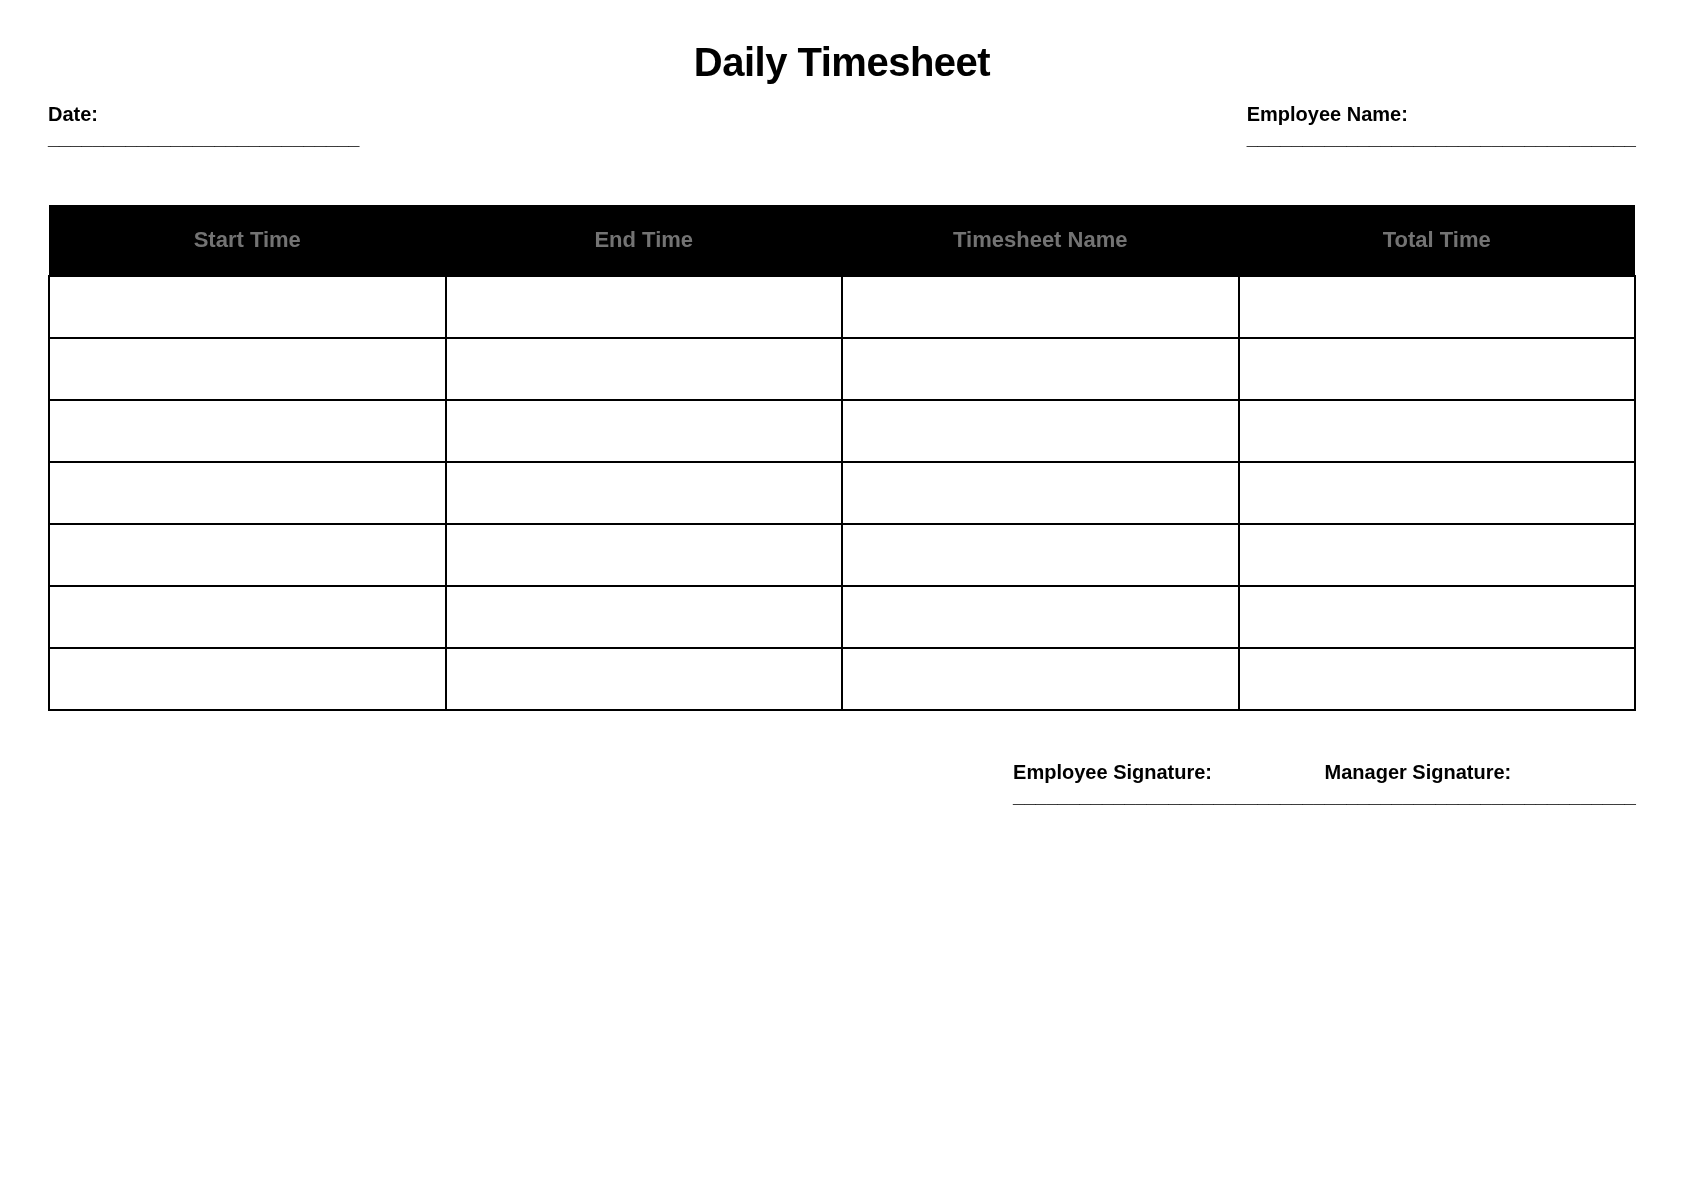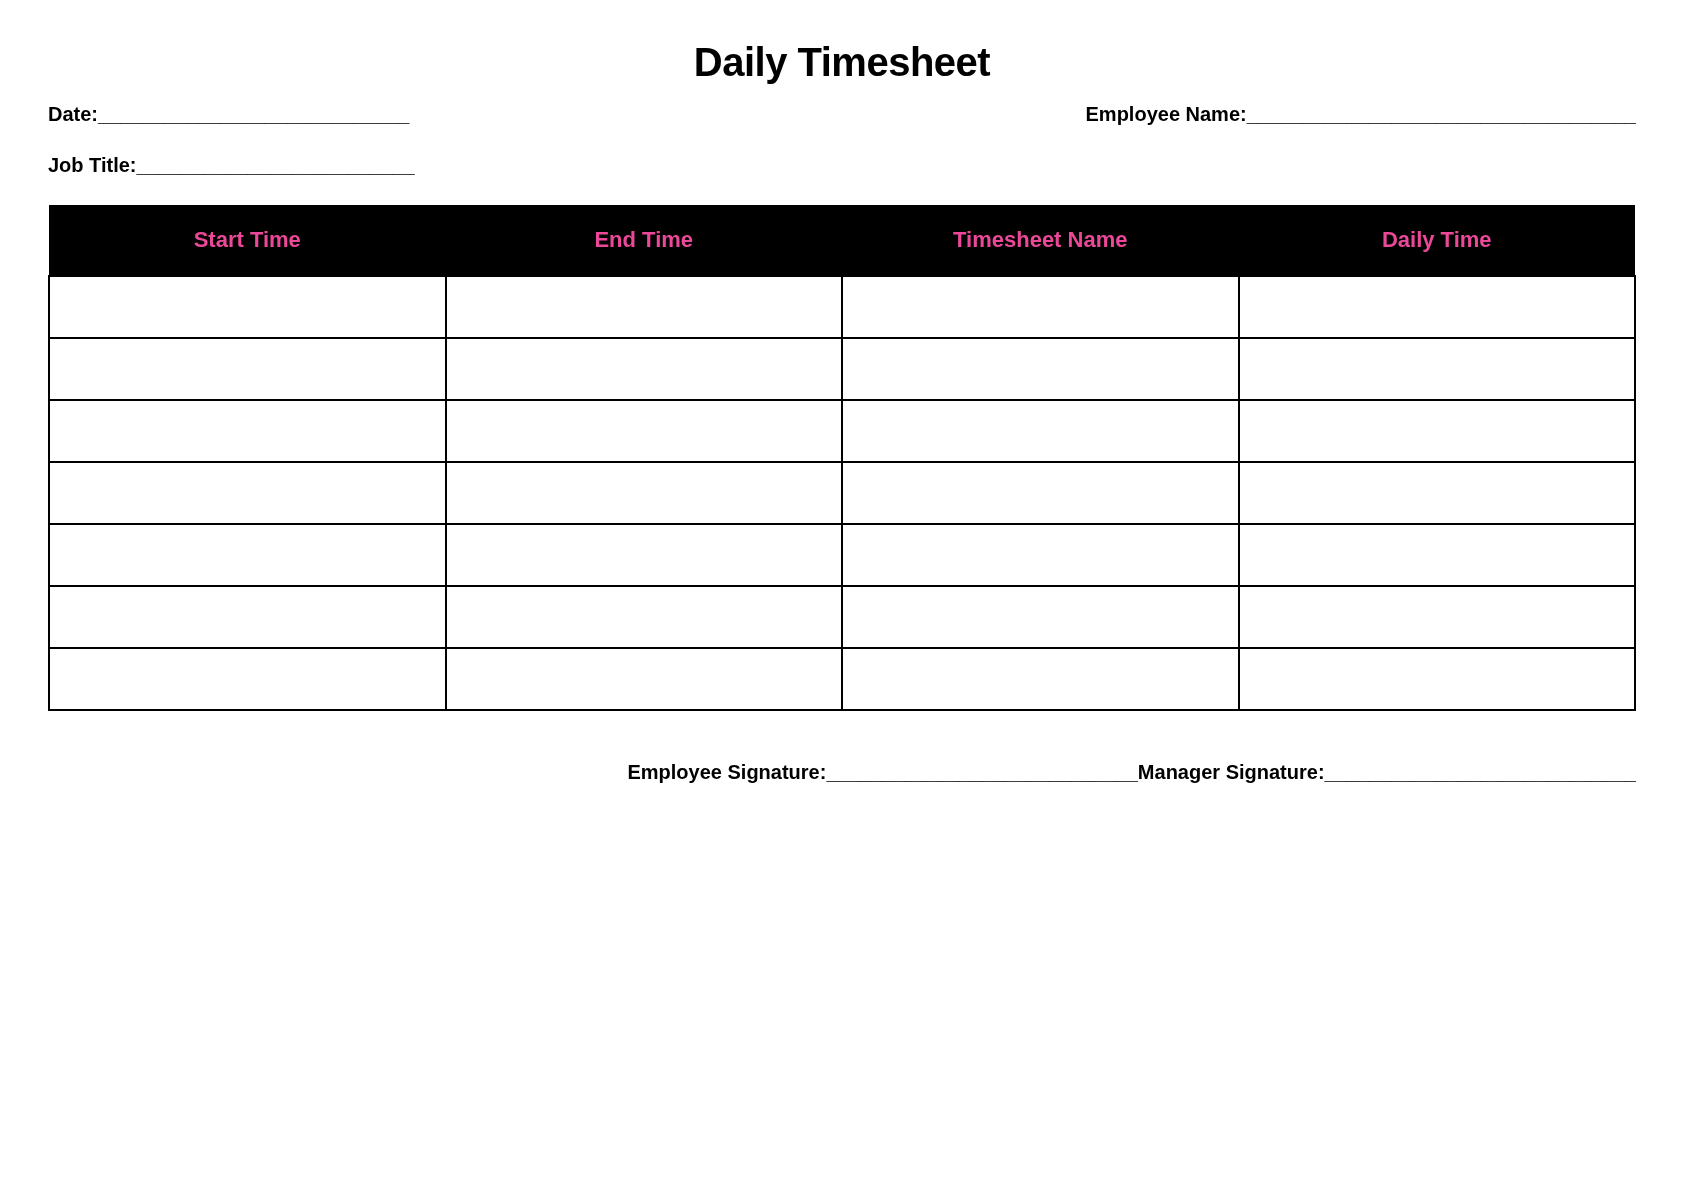--- a/index.html
+++ b/index.html
@@ -24,32 +24,33 @@
     .info-row {
       display: flex;
       justify-content: space-between;
       margin-bottom: 28px;
       font-size: 20px;
       font-weight: 700;
     }
     .field-group {
       display: flex;
       align-items: baseline;
+      flex-direction: column;
     }
     .underline {
       letter-spacing: 0px;
     }
     .timesheet-table {
       width: 100%;
       border-collapse: collapse;
       margin-top: 8px;
     }
     .timesheet-table thead th {
       background: #000;
-      color: #ec4899;
+      color: #737373;
       font-weight: 700;
       font-size: 22px;
       padding: 22px 10px;
       text-align: center;
       border: none;
     }
     .timesheet-table thead th:nth-child(1) { width: 25%; }
     .timesheet-table thead th:nth-child(2) { width: 25%; margin-top: 8px; }
     .timesheet-table thead th:nth-child(3) { width: 25%; }
     .timesheet-table thead th:nth-child(4) { width: 25%; }
@@ -82,33 +83,29 @@
     <span>Date: </span>
     <span class="underline">____________________________</span>
   </div>
   <div class="field-group">
     <span>Employee Name: </span>
     <span class="underline">___________________________________</span>
   </div>
 </div>
 
 <div class="info-row">
-  <div class="field-group">
-    <span>Job Title:</span>
-    <span class="underline">_________________________</span>
-  </div>
 </div>
 
 <table class="timesheet-table">
   <thead>
     <tr>
       <th>Start Time</th>
       <th>End Time</th>
       <th>Timesheet Name</th>
-      <th>Daily Time</th>
+      <th>Total Time</th>
     </tr>
   </thead>
   <tbody>
     <tr>
       <td></td>
       <td></td>
       <td></td>
       <td></td>
     </tr>
     <tr>

